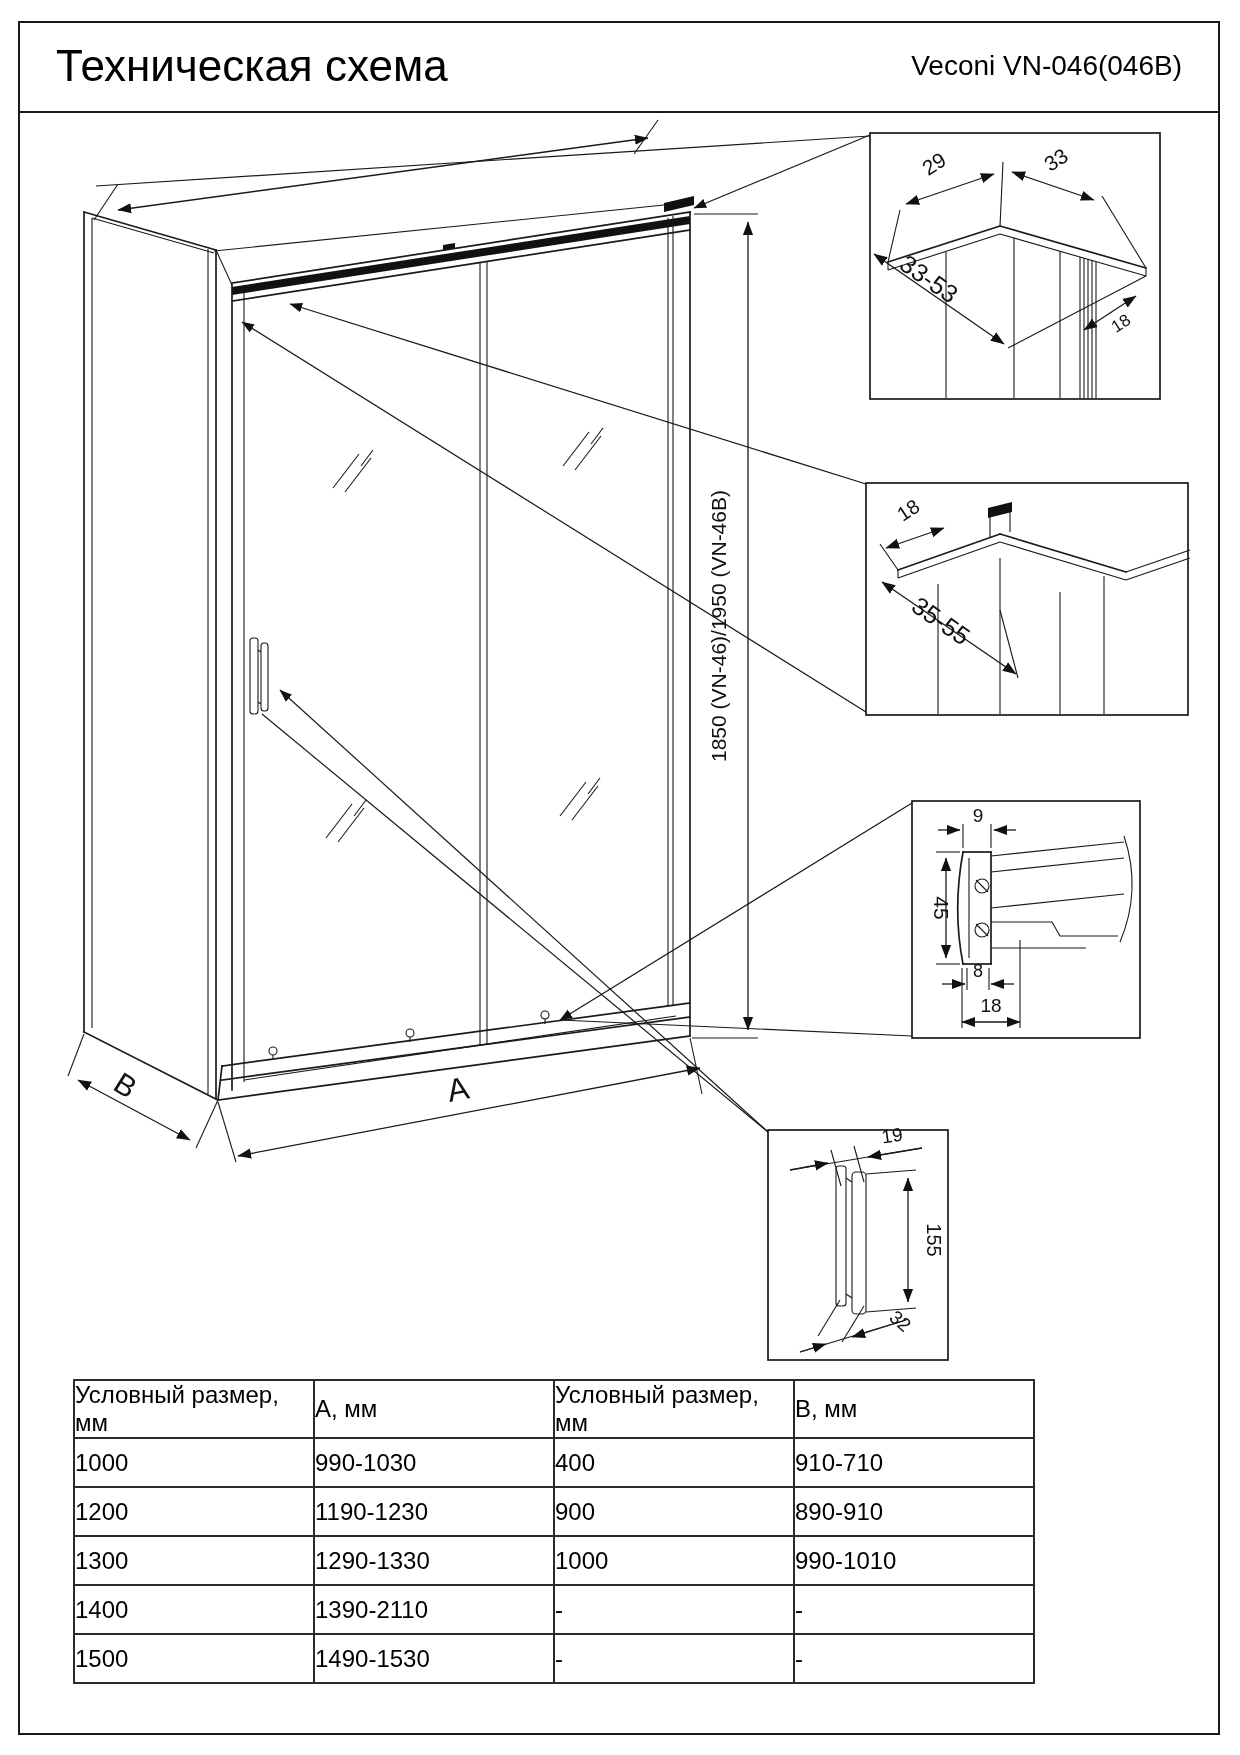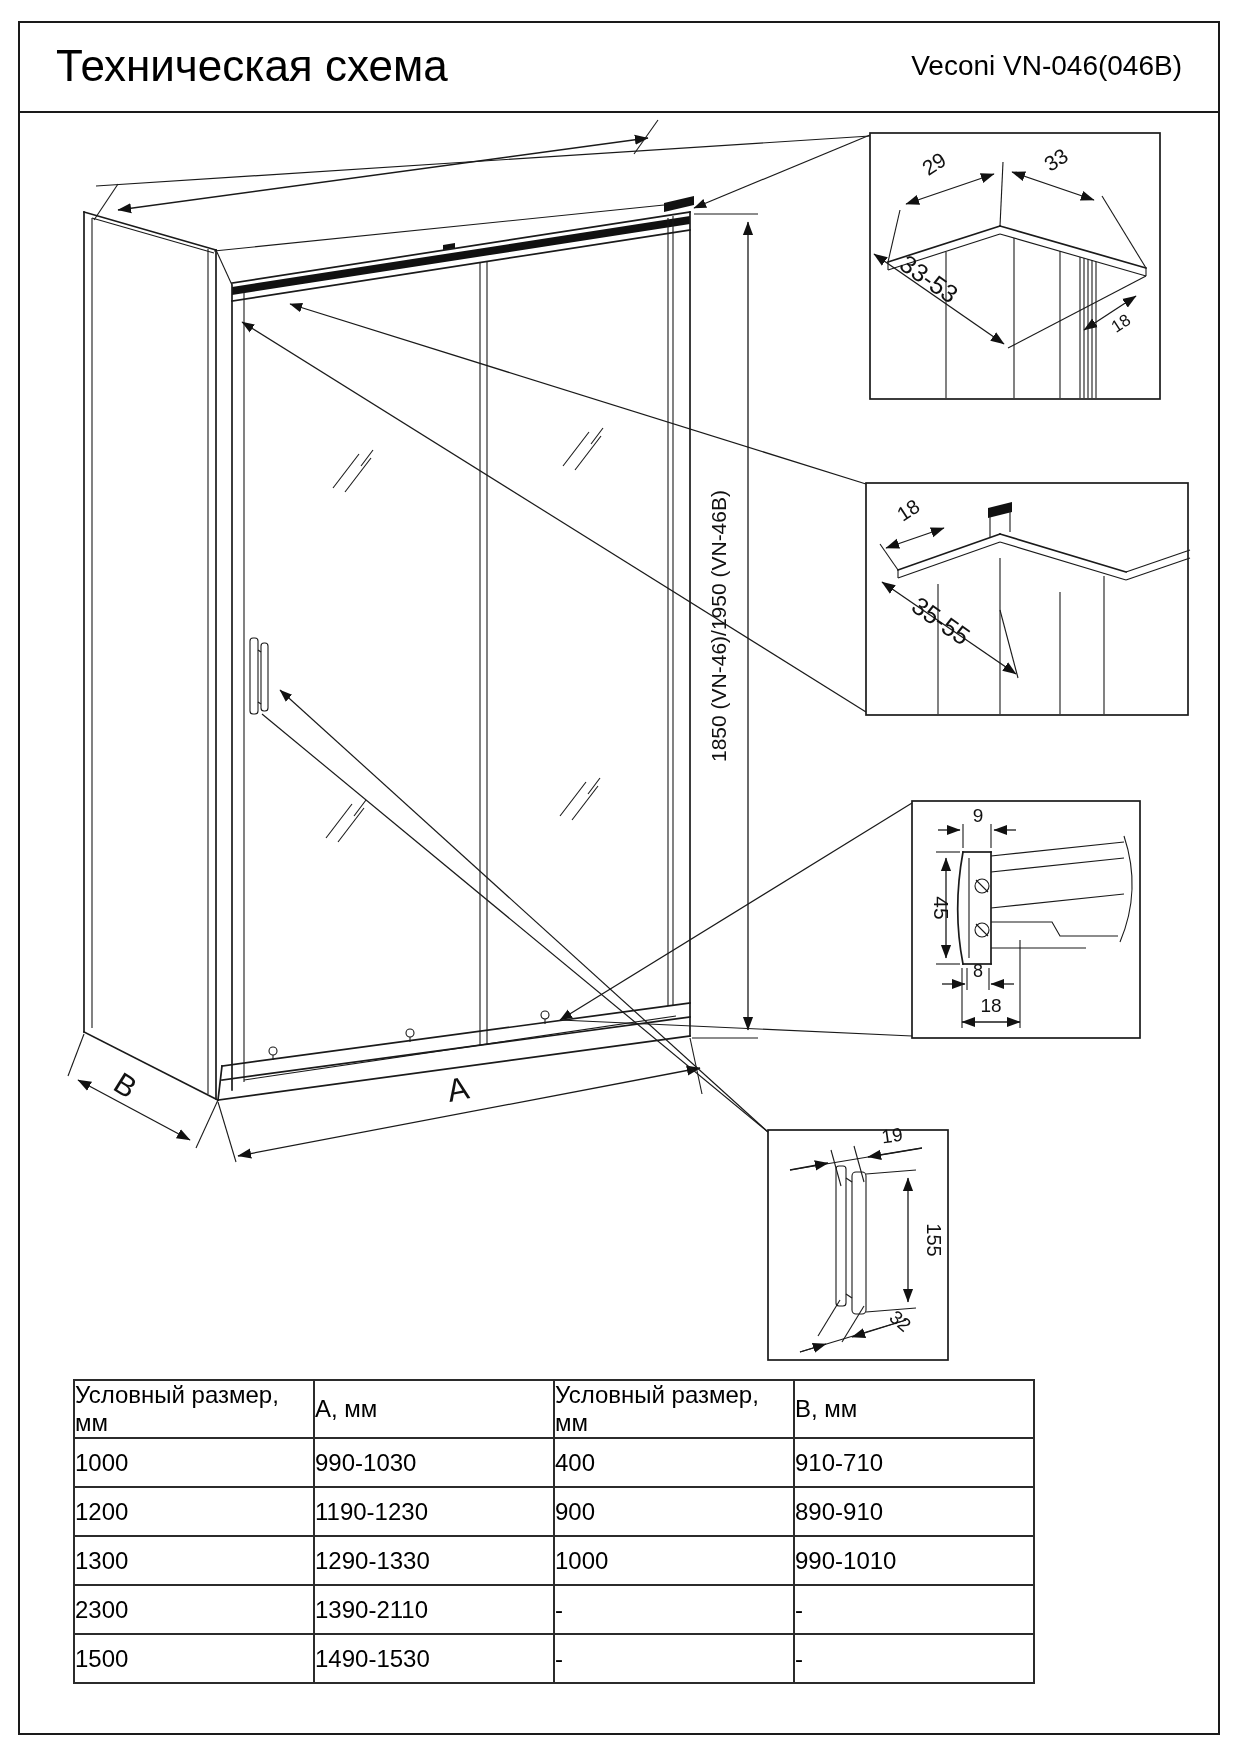--- a/index.html
+++ b/index.html
@@ -301,21 +301,21 @@
       <td>900</td>
       <td>890-910</td>
     </tr>
     <tr>
       <td>1300</td>
       <td>1290-1330</td>
       <td>1000</td>
       <td>990-1010</td>
     </tr>
     <tr>
-      <td>2300</td>
+      <td>1400</td>
       <td>1390-2110</td>
       <td>-</td>
       <td>-</td>
     </tr>
     <tr>
       <td>1500</td>
       <td>1490-1530</td>
       <td>-</td>
       <td>-</td>
     </tr>

